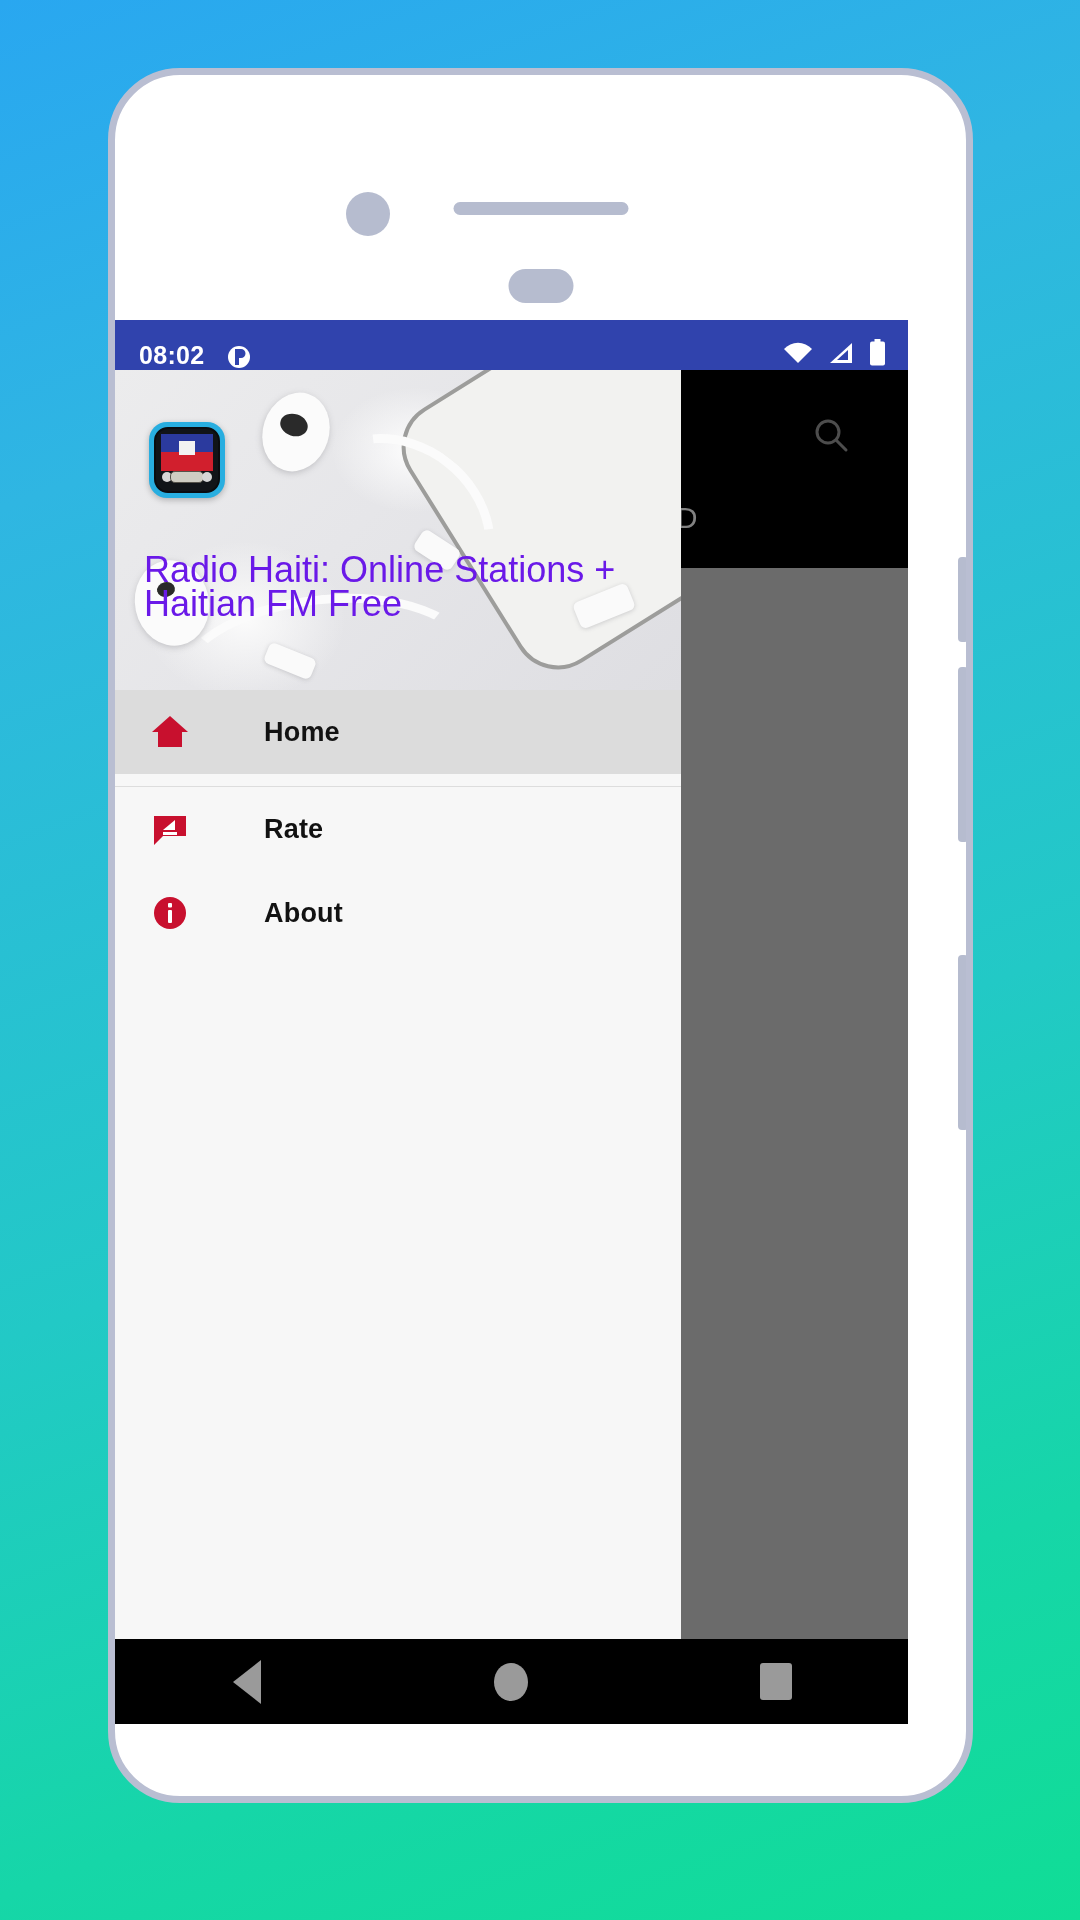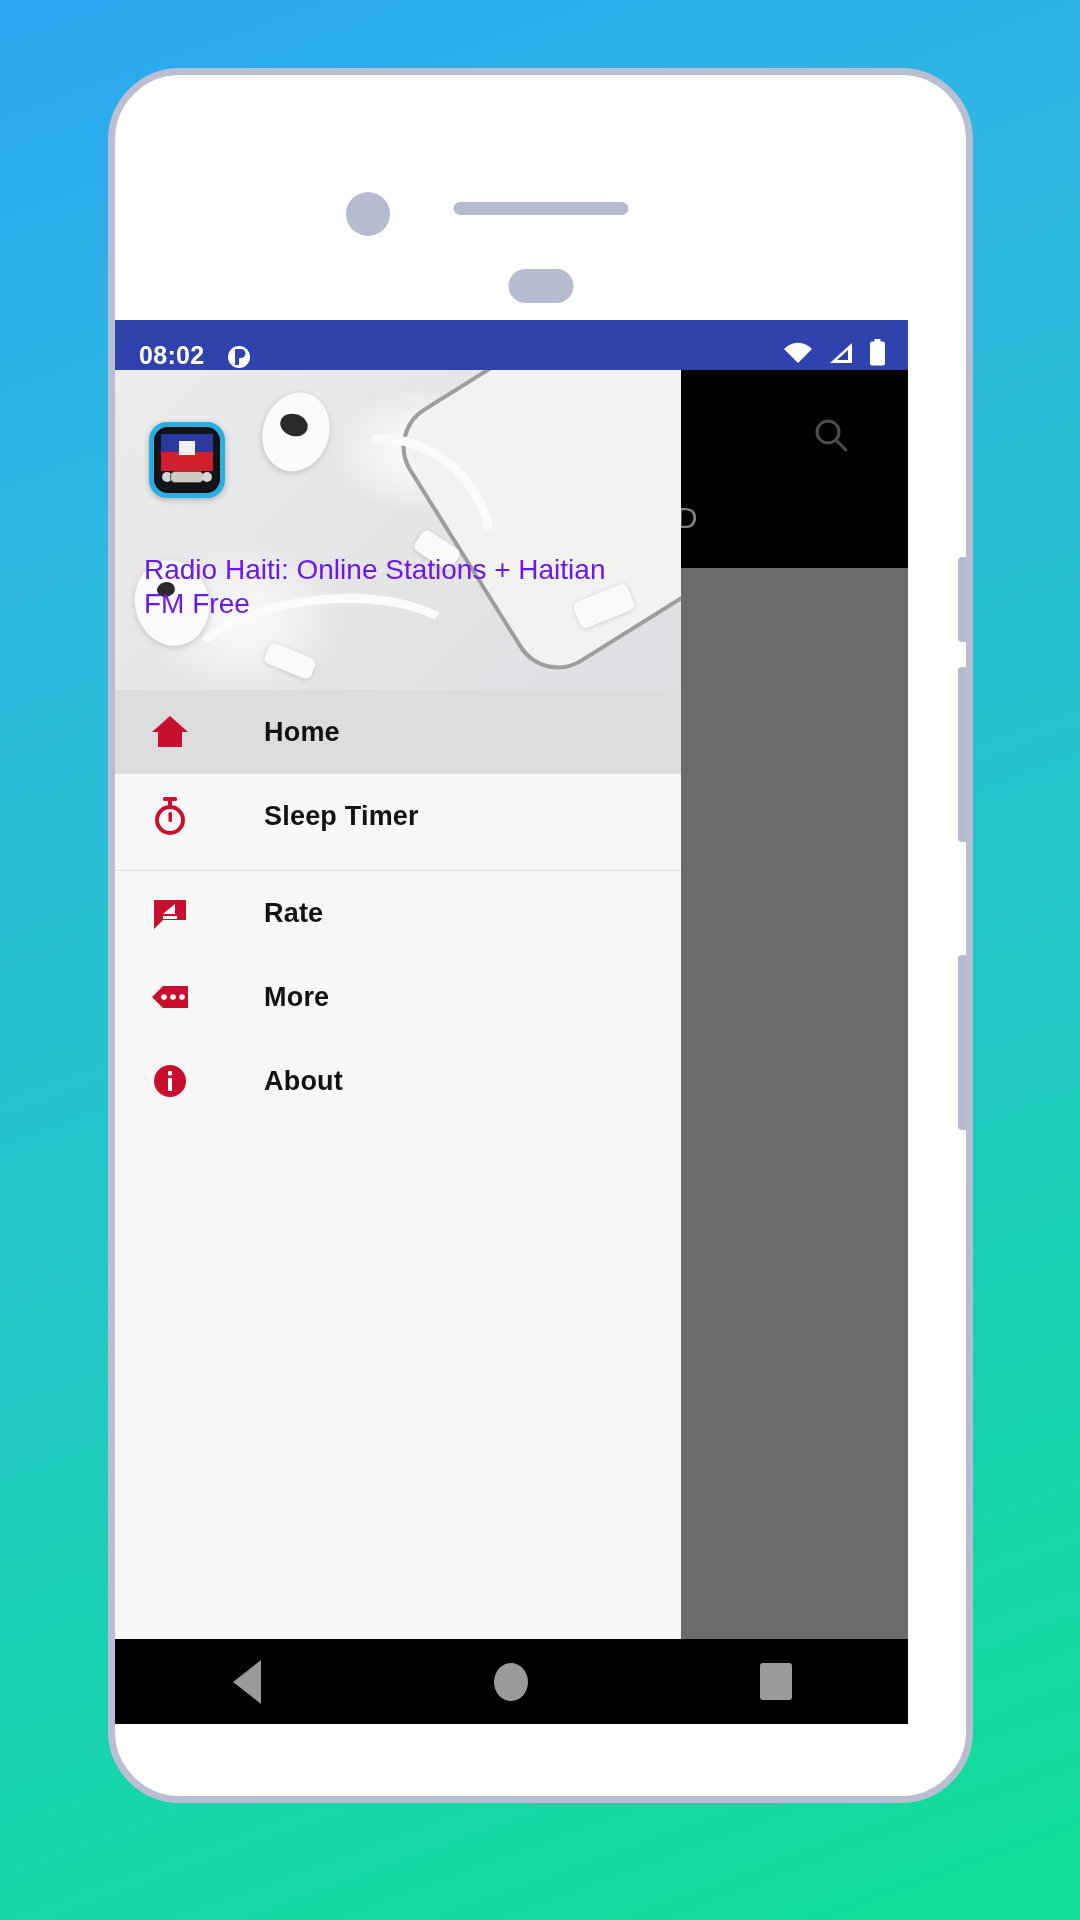--- a/index.html
+++ b/index.html
@@ -271,21 +271,21 @@
   .radio-knob { position:absolute; bottom:9px; width:10px; height:10px; border-radius:50%; background:#d6d6d6; }
   .radio-knob.left { left: 6px; }
   .radio-knob.right{ right: 6px; }
 
   #drawer-title {
     position: absolute;
     left: 29px;
     top: 183px;
     width: 500px;
     color: #6a19e8;
-    font-size: 28px;
+    font-size: 36px;
     line-height: 34px;
     font-weight: normal;
   }
   #drawer-email {
     position: absolute;
     left: 29px;
     top: 267px;
     color: #5f6063;
     font-size: 25px;
   }
@@ -442,57 +442,35 @@
           <div class="menu-item selected">
             <span class="menu-icon">
               <svg width="42" height="42" viewBox="0 0 42 42">
                 <path d="M21 5 L3 21 L9 21 L9 36 L33 36 L33 21 L39 21 Z" fill="#c8102e"></path>
               </svg>
             </span>
             <span class="menu-label">Home</span>
           </div>
 
 
-          <div class="menu-item">
-            <span class="menu-icon">
-              <svg width="42" height="42" viewBox="0 0 42 42">
-                <circle cx="21" cy="25" r="13" fill="none" stroke="#c8102e" stroke-width="4"></circle>
-                <rect x="14" y="2" width="14" height="4" rx="1.5" fill="#c8102e"></rect>
-                <rect x="19" y="5" width="4" height="5" fill="#c8102e"></rect>
-                <rect x="19.5" y="17" width="3.5" height="10" rx="1.5" fill="#c8102e"></rect>
-              </svg>
-            </span>
-            <span class="menu-label">Sleep Timer</span>
-          </div>
 
           <div class="divider"></div>
 
 
           <div class="menu-item">
             <span class="menu-icon">
               <svg width="42" height="42" viewBox="0 0 42 42">
                 <path d="M5 8 H37 V28 H14 L5 37 Z" fill="#c8102e"></path>
                 <path d="M26 12 L14 22 L26 22 Z" fill="#ffffff"></path>
                 <rect x="14" y="24" width="14" height="3" fill="#ffffff"></rect>
               </svg>
             </span>
             <span class="menu-label">Rate</span>
           </div>
 
-          <div class="menu-item">
-            <span class="menu-icon">
-              <svg width="42" height="42" viewBox="0 0 42 42">
-                <path d="M14 10 H39 V32 H14 L3 21 Z" fill="#c8102e"></path>
-                <circle cx="15" cy="21" r="2.8" fill="#ffffff"></circle>
-                <circle cx="24" cy="21" r="2.8" fill="#ffffff"></circle>
-                <circle cx="33" cy="21" r="2.8" fill="#ffffff"></circle>
-              </svg>
-            </span>
-            <span class="menu-label">More</span>
-          </div>
 
           <div class="menu-item">
             <span class="menu-icon">
               <svg width="42" height="42" viewBox="0 0 42 42">
                 <circle cx="21" cy="21" r="16" fill="#c8102e"></circle>
                 <rect x="19" y="11" width="4" height="4.5" rx="1" fill="#ffffff"></rect>
                 <rect x="19" y="18" width="4" height="13" rx="1" fill="#ffffff"></rect>
               </svg>
             </span>
             <span class="menu-label">About</span>

